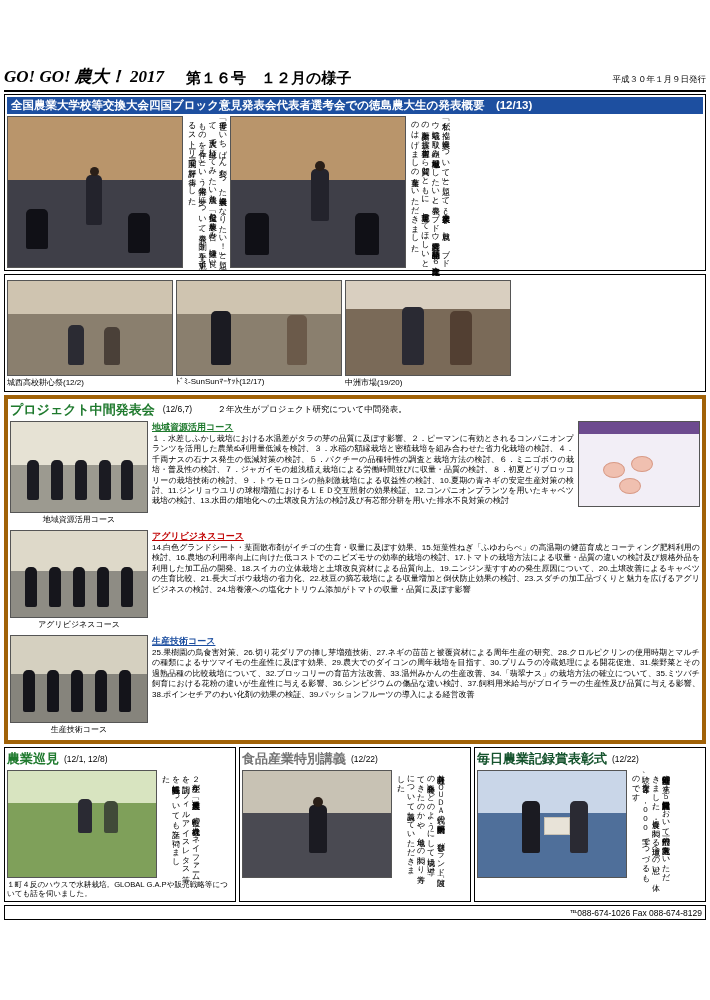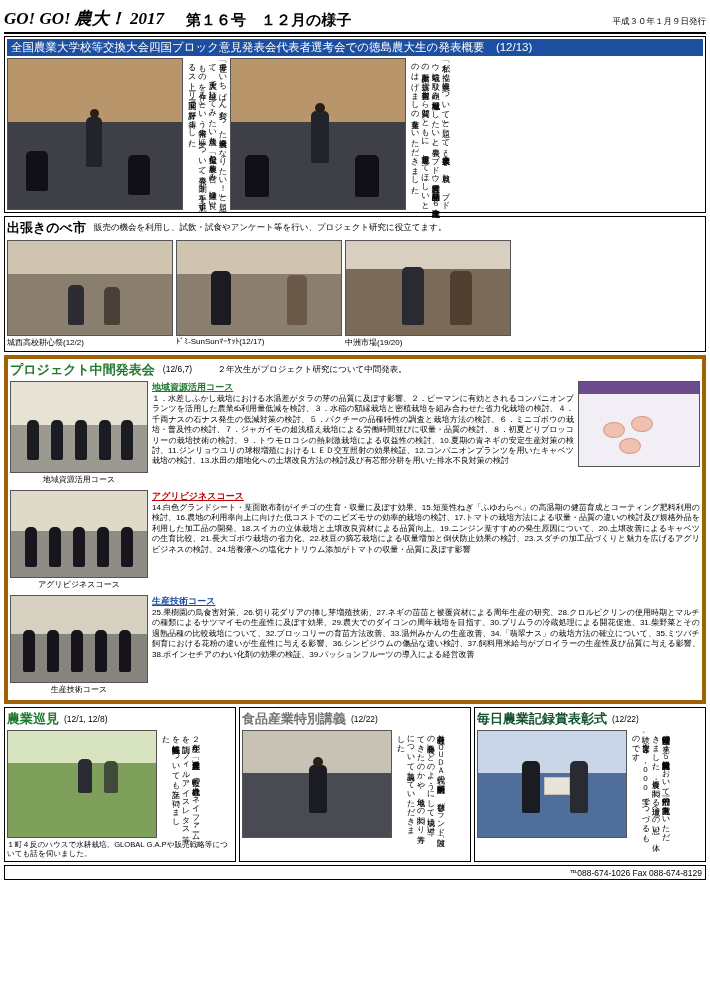--- a/index.html
+++ b/index.html
@@ -4,21 +4,21 @@
 <style>
   * { box-sizing: border-box; }
   html, body { margin:0; padding:0; }
   body {
     width:710px; height:1000px;
     background:#ffffff;
     font-family:"Liberation Sans", sans-serif;
     font-size:8px;
     color:#000;
   }
-  .page { position:relative; width:710px; height:880px; padding:7px 4px; }
+  .page { position:relative; width:710px; height:880px; padding:19px 4px;margin-top:46px; }
 
   
   .masthead { display:flex; align-items:flex-end; border-bottom:2px solid #000; padding-bottom:2px; }
   .masthead-title {
     font-family:"Liberation Serif", serif;
     font-weight:bold; font-style:italic;
     font-size:17px; letter-spacing:0px; white-space:nowrap;
   }
   .masthead-issue {
     font-family:Liberation Serif, serif;
@@ -30,21 +30,21 @@
     font-family:"Liberation Serif", serif;
   }
   .sec-title-green {
     font-weight:bold; font-size:13px; color:#1f7a2e; white-space:nowrap;
     font-family:"Liberation Serif", serif;
   }
   .sec-sub { font-size:8.5px; }
 
   
   .block1 { border:1px solid #000; padding:2px; margin-top:2px; }
-  .b1-head { background:#1d4fa0; color:#fff; font-weight:normal; font-size:11.5px; padding:1px 4px; }
+  .b1-head { background:#1d4fa0; color:#fff; font-weight:bold; font-size:11.5px; padding:1px 4px; }
   .b1-body { display:flex; gap:3px; margin-top:2px; }
   .photo {
     background:#6a6a72; position:relative; overflow:hidden; flex:none;
     border:1px solid #555;
   }
   .b1-text { font-size:8.2px; line-height:1.25; writing-mode:vertical-rl; text-orientation:upright; height:152px; }
 
   
   .block2 { border:1px solid #000; margin-top:3px; padding:2px 2px 3px; }
   .b2-head { display:flex; align-items:center; gap:8px; }
@@ -120,24 +120,20 @@
         <div class="ph-person" style="left:80px;top:52px;width:18px;height:52px;background:#23232c"></div>
         <div class="ph-head" style="left:84px;top:44px;width:10px;height:10px"></div>
         <div class="ph-person" style="left:14px;top:96px;width:24px;height:42px;background:#101016"></div>
         <div class="ph-person" style="left:124px;top:96px;width:24px;height:42px;background:#101016"></div>
       </div>
       <div class="b1-text">「私が描く農業について」と題して、農大卒業後če就農し、ブドウ栽培に取り組み地域貢献をしたいと発表。ブドウ農園経営、新品種開発、６次産業化等の計画案を披露。審査員から質問とともに、是非実現してほしいとのはげましの言葉をいただきました。</div>
     </div>
   </div>
 
   <div class="block2">
-    <div class="b2-head">
-      <div class="sec-title-plain">出張きのべ市</div>
-      <div class="sec-sub">販売の機会を利用し、試飲・試食やアンケート等を行い、プロジェクト研究に役立てます。</div>
-    </div>
     <div class="b2-photos">
       <div class="b2-item">
         <div class="photo" style="width:166px;height:96px">
           <div class="ph-market"></div>
           <div class="ph-person" style="left:60px;top:44px;width:16px;height:40px;background:#2b2b33"></div>
           <div class="ph-person" style="left:96px;top:46px;width:16px;height:38px;background:#4a4038"></div>
         </div>
         <div class="b2-cap">城西高校耕心祭(12/2)</div>
       </div>
       <div class="b2-item">

